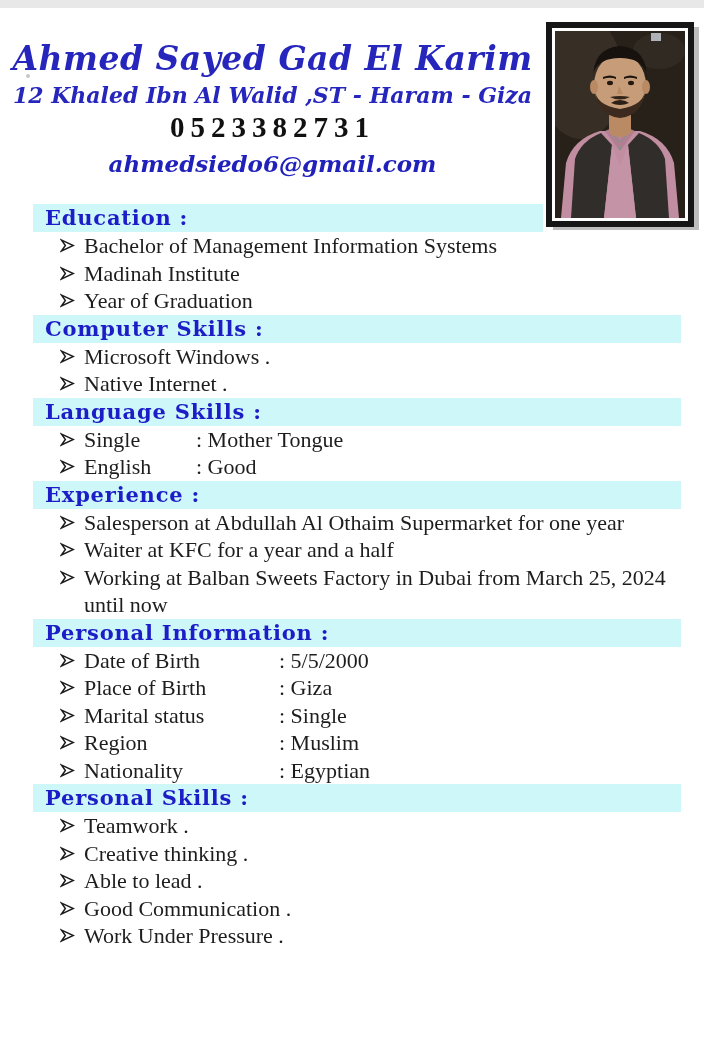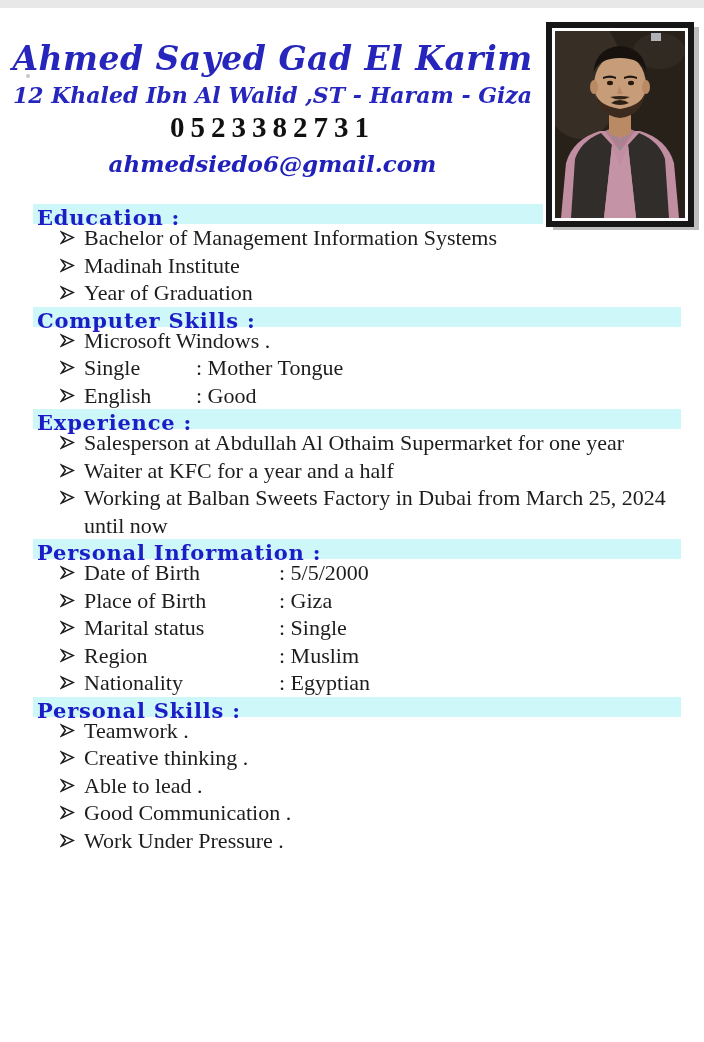--- a/index.html
+++ b/index.html
@@ -56,24 +56,24 @@
     background:#ffffff;
     border:6px solid #161616;
     padding:3px;
     box-shadow:6px 4px 0 -1px #bdbdbd;
   }
   .photo-frame svg { display:block; width:100%; height:100%; }
 
   
   .band {
     margin-left:33px;
-    width:648px; height:20px;
+    width:648px; height:28px;
     background:#cef7fa;
     line-height:28px;
-    padding-left:4px;
+    padding-left:12px;
   }
   .band.short { width:510px; }
   .band-title {
     font-family:"DejaVu Serif", serif;
     font-weight:700; font-size:21px;
     color:#1c1dc6; letter-spacing:0.8px;
   }
   ul.items { list-style:none; }
   ul.items li {
     display:flex; align-items:flex-start;
@@ -174,22 +174,31 @@
   <div class="band">
     <span class="band-title">Computer Skills :</span>
   </div>
   <ul class="items">
     <li>
       <svg class="bullet" viewBox="0 0 14 14">
           <path d="M1.5 2 L12.5 7 L1.5 12 L5 7 Z" fill="#ffffff" stroke="#1d1d1d" stroke-width="1.4"></path>
         </svg>
       <span class="li-text">Microsoft Windows .</span>
     </li>
-  </ul>
-
+    <li>
+      <svg class="bullet" viewBox="0 0 14 14">
+          <path d="M1.5 2 L12.5 7 L1.5 12 L5 7 Z" fill="#ffffff" stroke="#1d1d1d" stroke-width="1.4"></path>
+        </svg>
+      <span class="li-text">Native Internet .</span>
+    </li>
+  </ul>
+
+  <div class="band">
+    <span class="band-title">Language Skills :</span>
+  </div>
   <ul class="items">
     <li>
       <svg class="bullet" viewBox="0 0 14 14">
           <path d="M1.5 2 L12.5 7 L1.5 12 L5 7 Z" fill="#ffffff" stroke="#1d1d1d" stroke-width="1.4"></path>
         </svg>
       <span class="li-text"><span class="pl-lang">Single</span><span>: Mother Tongue</span></span>
     </li>
     <li>
       <svg class="bullet" viewBox="0 0 14 14">
           <path d="M1.5 2 L12.5 7 L1.5 12 L5 7 Z" fill="#ffffff" stroke="#1d1d1d" stroke-width="1.4"></path>

